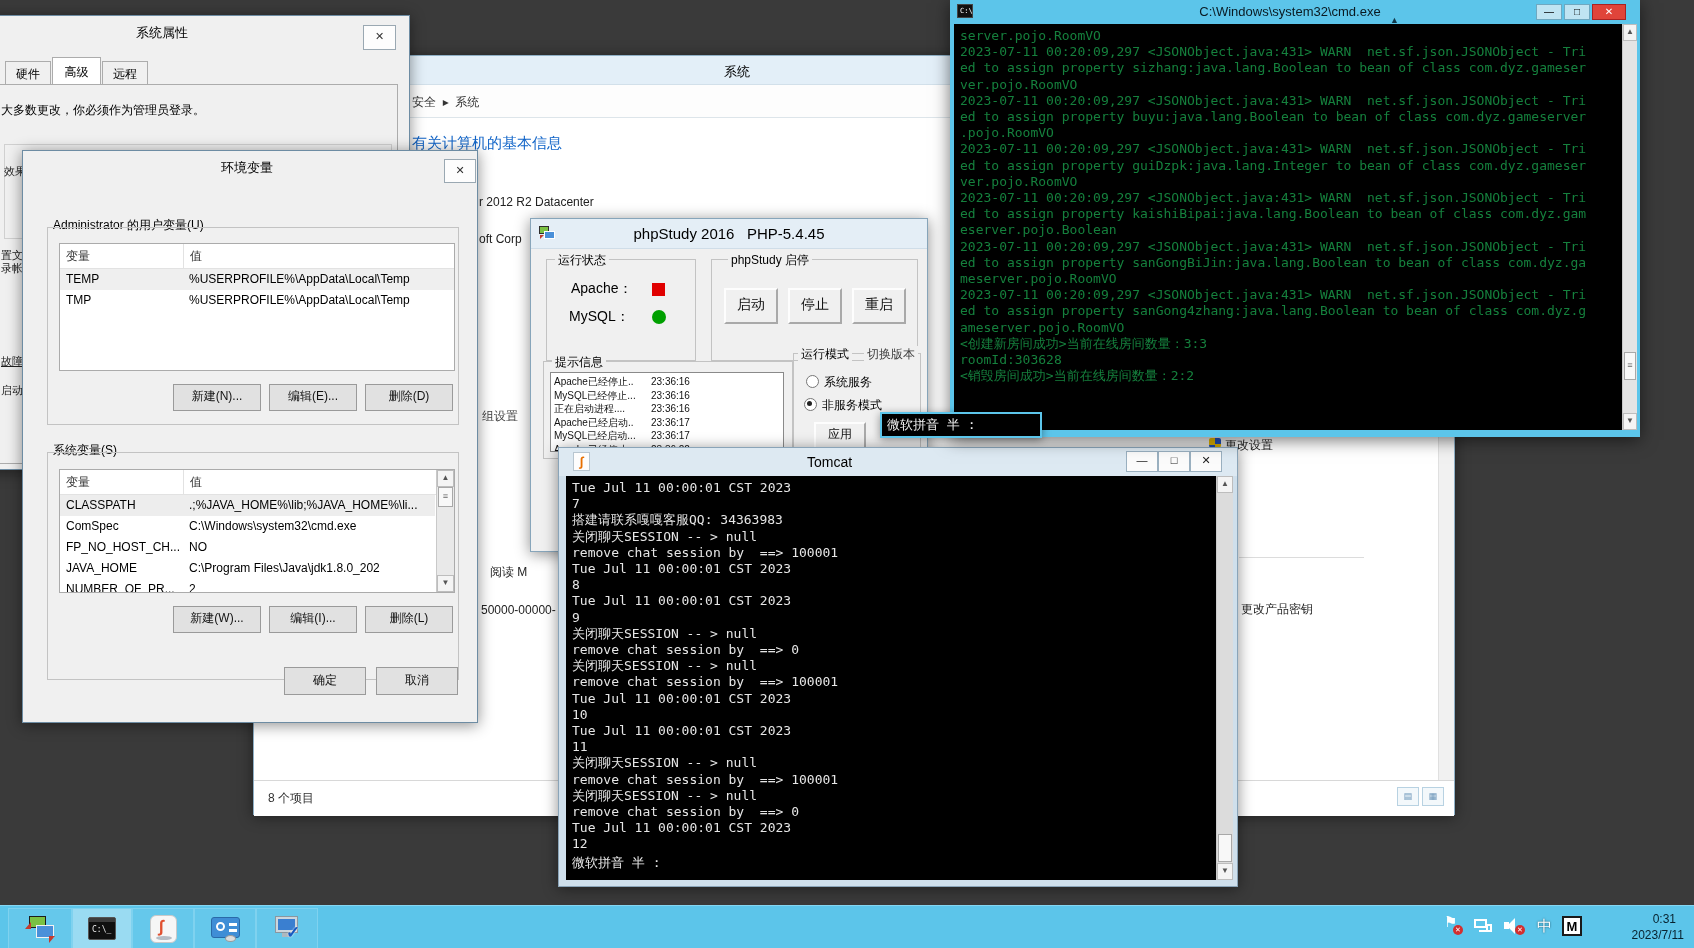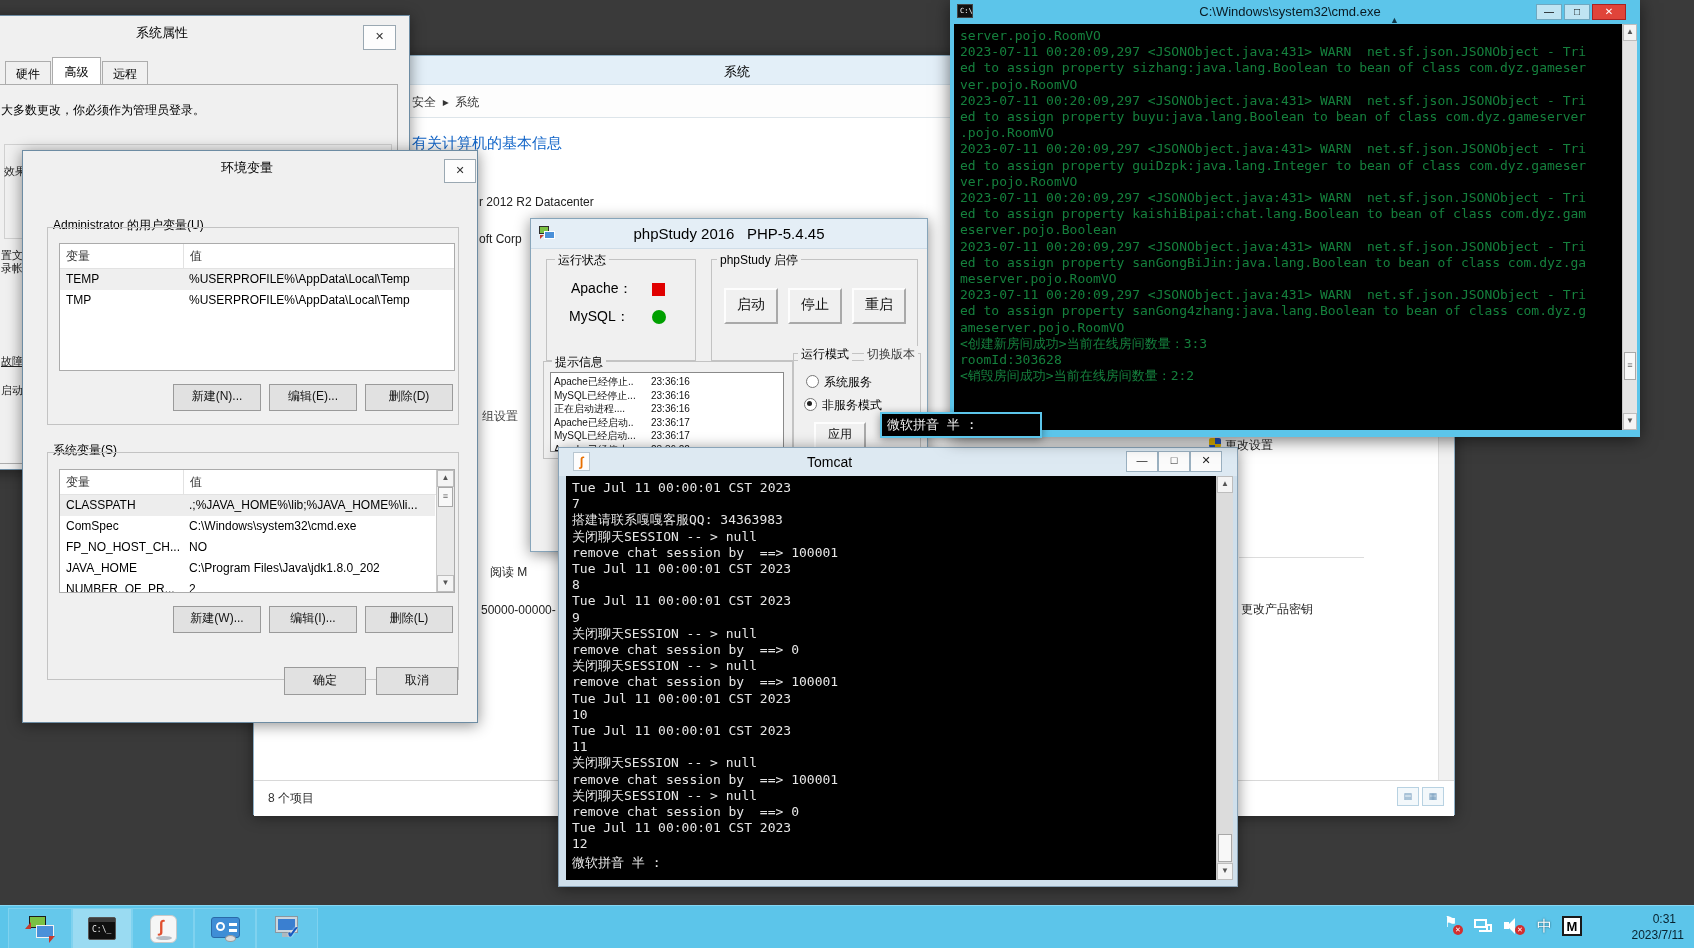--- a/index.html
+++ b/index.html
@@ -182,21 +182,21 @@
 
     <div class="grp" style="left:15px;top:40px;width:148px;height:100px;">
       <span class="grp-label" style="left:8px;">运行状态</span>
       <span class="abs pre" style="left:24px;top:20px;font-size:14px;">Apache：</span>
       <div class="abs" style="left:105px;top:23px;width:13px;height:13px;background:#e00000;"></div>
       <span class="abs pre" style="left:22px;top:48px;font-size:14px;">MySQL：</span>
       <div class="abs" style="left:105px;top:50px;width:14px;height:14px;border-radius:50%;background:#00a000;"></div>
     </div>
 
     <div class="grp" style="left:180px;top:40px;width:205px;height:100px;">
-      <span class="grp-label" style="left:5px;">phpStudy 启停</span>
+      <span class="grp-label" style="left:16px;">phpStudy 启停</span>
       <div class="btn3d" style="left:12px;top:28px;width:50px;height:32px;line-height:28px;">启动</div>
       <div class="btn3d" style="left:76px;top:28px;width:50px;height:32px;line-height:28px;">停止</div>
       <div class="btn3d" style="left:140px;top:28px;width:50px;height:32px;line-height:28px;">重启</div>
     </div>
 
     <div class="grp" style="left:12px;top:142px;width:248px;height:96px;">
       <span class="grp-label" style="left:8px;">提示信息</span>
       <div class="abs" style="left:6px;top:10px;width:234px;height:80px;background:#fff;border:1px solid #8a8a8a;overflow:hidden;padding-top:2px;">
           <div class="mrow"><div class="cell c0">Apache已经停止..</div><div class="cell c1">23:36:16</div></div>
           <div class="mrow"><div class="cell c0">MySQL已经停止...</div><div class="cell c1">23:36:16</div></div>
@@ -280,21 +280,21 @@
           <div>2023-07-11 00:20:09,297 &lt;JSONObject.java:431&gt; WARN  net.sf.json.JSONObject - Tri</div>
           <div>ed to assign property sizhang:java.lang.Boolean to bean of class com.dyz.gameser</div>
           <div>ver.pojo.RoomVO</div>
           <div>2023-07-11 00:20:09,297 &lt;JSONObject.java:431&gt; WARN  net.sf.json.JSONObject - Tri</div>
           <div>ed to assign property buyu:java.lang.Boolean to bean of class com.dyz.gameserver</div>
           <div>.pojo.RoomVO</div>
           <div>2023-07-11 00:20:09,297 &lt;JSONObject.java:431&gt; WARN  net.sf.json.JSONObject - Tri</div>
           <div>ed to assign property guiDzpk:java.lang.Integer to bean of class com.dyz.gameser</div>
           <div>ver.pojo.RoomVO</div>
           <div>2023-07-11 00:20:09,297 &lt;JSONObject.java:431&gt; WARN  net.sf.json.JSONObject - Tri</div>
-          <div>ed to assign property kaishiBipai:chat.lang.Boolean to bean of class com.dyz.gam</div>
+          <div>ed to assign property kaishiBipai:java.lang.Boolean to bean of class com.dyz.gam</div>
           <div>eserver.pojo.Boolean</div>
           <div>2023-07-11 00:20:09,297 &lt;JSONObject.java:431&gt; WARN  net.sf.json.JSONObject - Tri</div>
           <div>ed to assign property sanGongBiJin:java.lang.Boolean to bean of class com.dyz.ga</div>
           <div>meserver.pojo.RoomVO</div>
           <div>2023-07-11 00:20:09,297 &lt;JSONObject.java:431&gt; WARN  net.sf.json.JSONObject - Tri</div>
           <div>ed to assign property sanGong4zhang:java.lang.Boolean to bean of class com.dyz.g</div>
           <div>ameserver.pojo.RoomVO</div>
           <div>&lt;创建新房间成功&gt;当前在线房间数量：3:3</div>
           <div>roomId:303628</div>
           <div>&lt;销毁房间成功&gt;当前在线房间数量：2:2</div>

